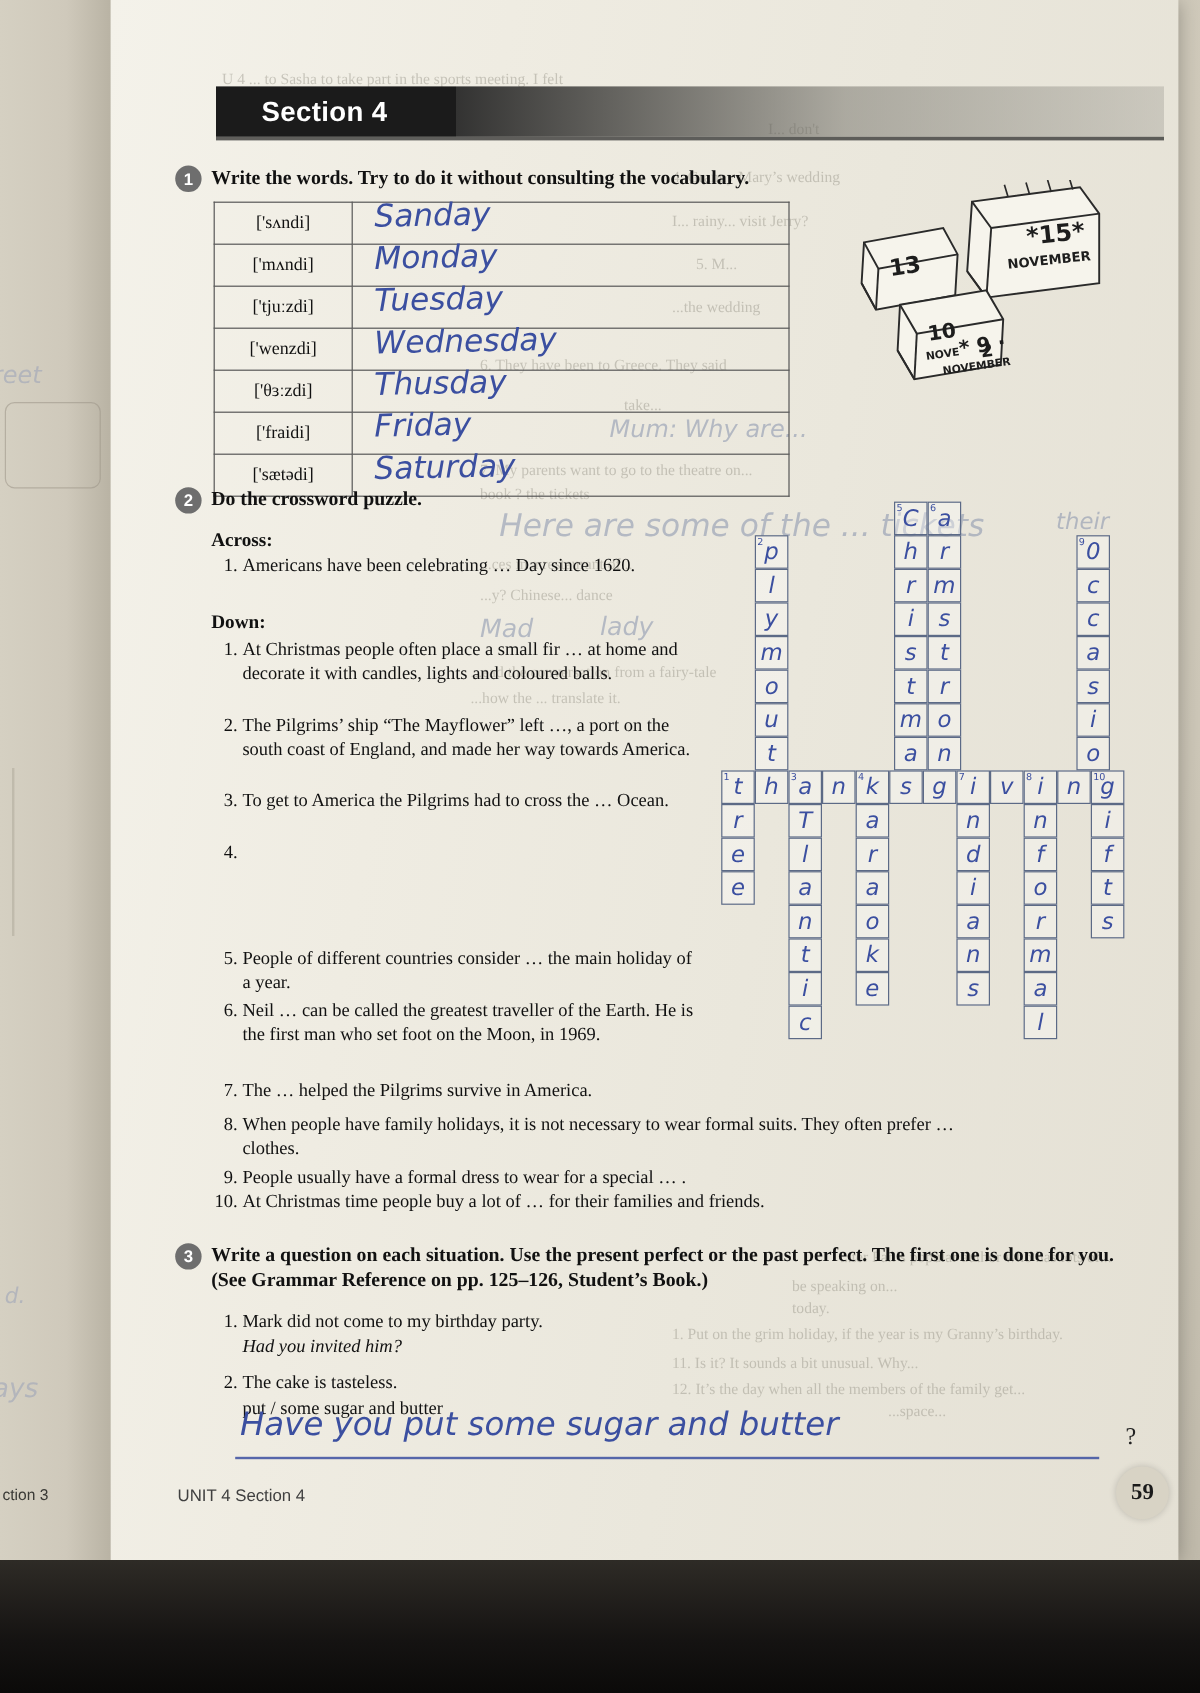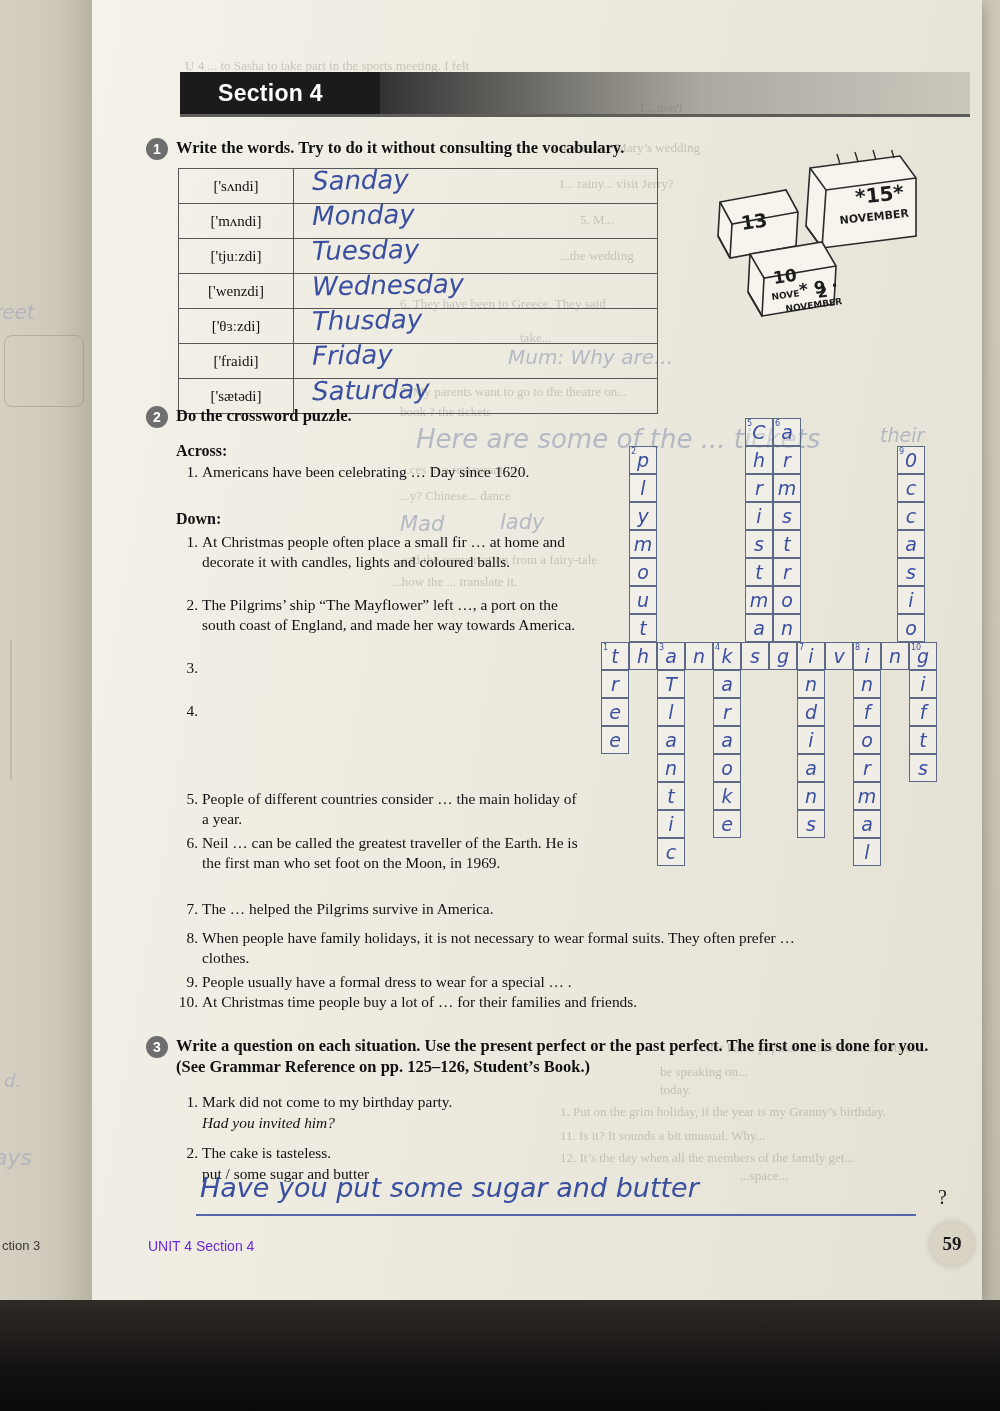--- a/index.html
+++ b/index.html
@@ -128,21 +128,21 @@
   #ex3-line{
     position:absolute;left:196px;top:1214px;width:720px;height:2px;background:#3b4fa0;opacity:.85;
   }
   #ex3-answer{
     position:absolute;left:200px;top:1172px;font-size:27px;
   }
   #qmark{position:absolute;left:938px;top:1186px;font-size:20px;color:#222;}
 
   
   #footer-left{
-    position:absolute;left:148px;top:1238px;font-size:14px;color:#6d28d9;
+    position:absolute;left:148px;top:1238px;font-size:14px;color:#404040;
     font-family:"Liberation Sans",sans-serif;
   }
   #footer-farleft{
     position:absolute;left:2px;top:1238px;font-size:13px;color:#3a3a36;
     font-family:"Liberation Sans",sans-serif;
   }
   #page-num{
     position:absolute;left:930px;top:1222px;width:44px;height:44px;border-radius:50%;
     background:#d8d3c5;color:#1a1a1a;font-size:19px;font-weight:bold;
     font-family:Liberation Serif, serif;text-align:center;line-height:44px;
@@ -287,20 +287,21 @@
 <div class="clue" style="left:202px;top:532px;width:380px;">
   <span class="idx">1.</span>
   <span>At Christmas people often place a small fir … at home and decorate it with candles, lights and coloured balls.</span>
 </div>
 <div class="clue" style="left:202px;top:595px;width:380px;">
   <span class="idx">2.</span>
   <span>The Pilgrims’ ship “The Mayflower” left …, a port on the south coast of England, and made her way towards America.</span>
 </div>
 <div class="clue" style="left:202px;top:658px;width:380px;">
   <span class="idx">3.</span>
+  <span>To get to America the Pilgrims had to cross the … Ocean.</span>
 </div>
 <div class="clue" style="left:202px;top:701px;width:380px;">
   <span class="idx">4.</span>
 </div>
 <div class="clue" style="left:202px;top:789px;width:380px;">
   <span class="idx">5.</span>
   <span>People of different countries consider … the main holiday of a year.</span>
 </div>
 <div class="clue" style="left:202px;top:833px;width:390px;">
   <span class="idx">6.</span>

